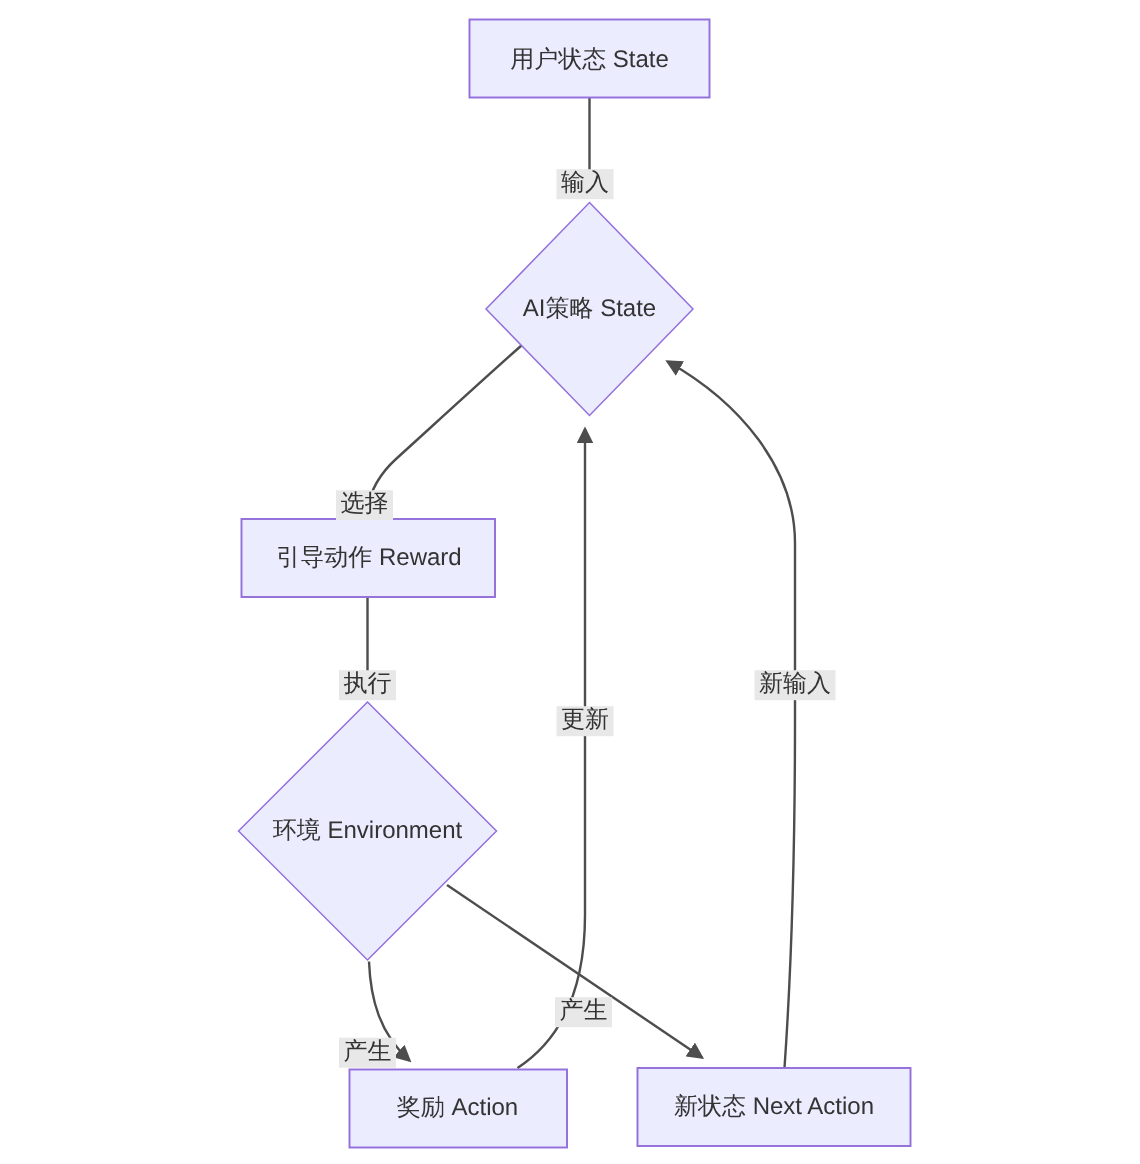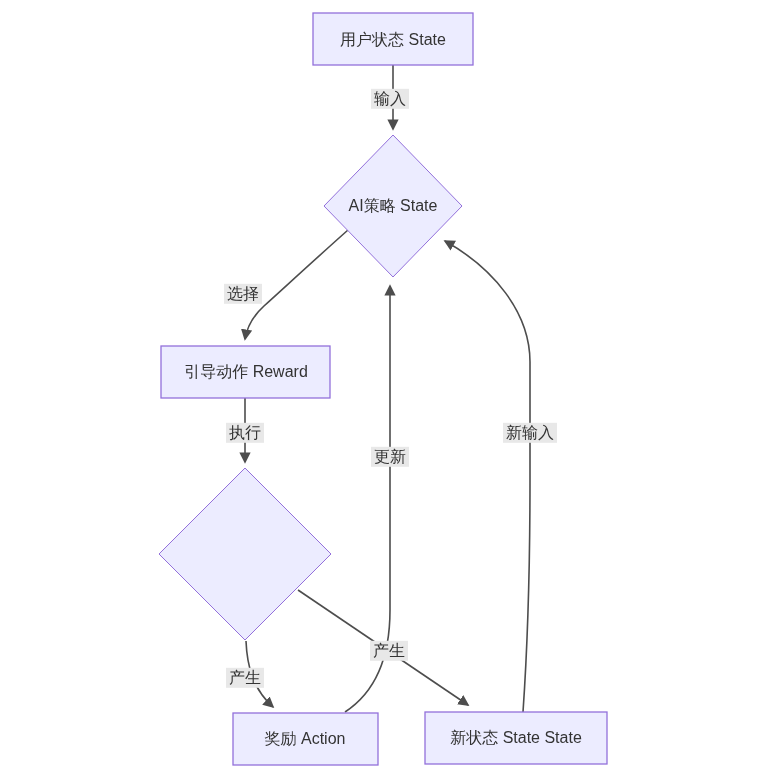--- a/index.html
+++ b/index.html
@@ -57,20 +57,21 @@
   }
   .edge-label {
     position: absolute;
     transform: translate(-50%, -50%);
     font-size: 16px;
     line-height: 1.15;
     color: var(--text);
     background: var(--label-bg);
     padding: 1px 3px;
     white-space: nowrap;
+    margin-top: 24px;
   }
 </style>
 </head>
 <body>
 
 <div class="canvas">
 
   <svg width="760" height="776" viewBox="0 0 760 776">
     <defs>
       <marker id="arrow" viewBox="0 0 10 10" refX="8.5" refY="5" markerWidth="7" markerHeight="7" orient="auto-start-reverse">
@@ -94,24 +95,25 @@
       <rect class="node-rect" x="161" y="346" width="169" height="52"></rect>
       <polygon class="node-diamond" points="245,468 331,554 245,640 159,554"></polygon>
       <rect class="node-rect" x="233" y="713" width="145" height="52"></rect>
       <rect class="node-rect" x="425" y="712" width="182" height="52"></rect>
     </g>
   </svg>
 
   <div class="node-label" style="left:393px; top:40px">用户状态 State</div>
   <div class="node-label" style="left:393px; top:206px">AI策略 State</div>
   <div class="node-label" style="left:246px; top:372px">引导动作 Reward</div>
+  <div class="node-label" style="left:245px; top:554px">环境 Environment</div>
   <div class="node-label" style="left:305px; top:739px">奖励 Action</div>
-  <div class="node-label" style="left:516px; top:738px">新状态 State State</div>
+  <div class="node-label" style="left:516px; top:738px">新状态 Next Action</div>
 
   <span class="edge-label" style="left:390px; top:99px">输入</span>
-  <span class="edge-label" style="left:243px; top:294px">选择</span>
+  <span class="edge-label" style="left:243px; top:313px">选择</span>
   <span class="edge-label" style="left:245px; top:433px">执行</span>
   <span class="edge-label" style="left:245px; top:678px">产生</span>
   <span class="edge-label" style="left:389px; top:651px">产生</span>
   <span class="edge-label" style="left:390px; top:457px">更新</span>
   <span class="edge-label" style="left:530px; top:433px">新输入</span>
 
 </div>
 
 </body></html>

